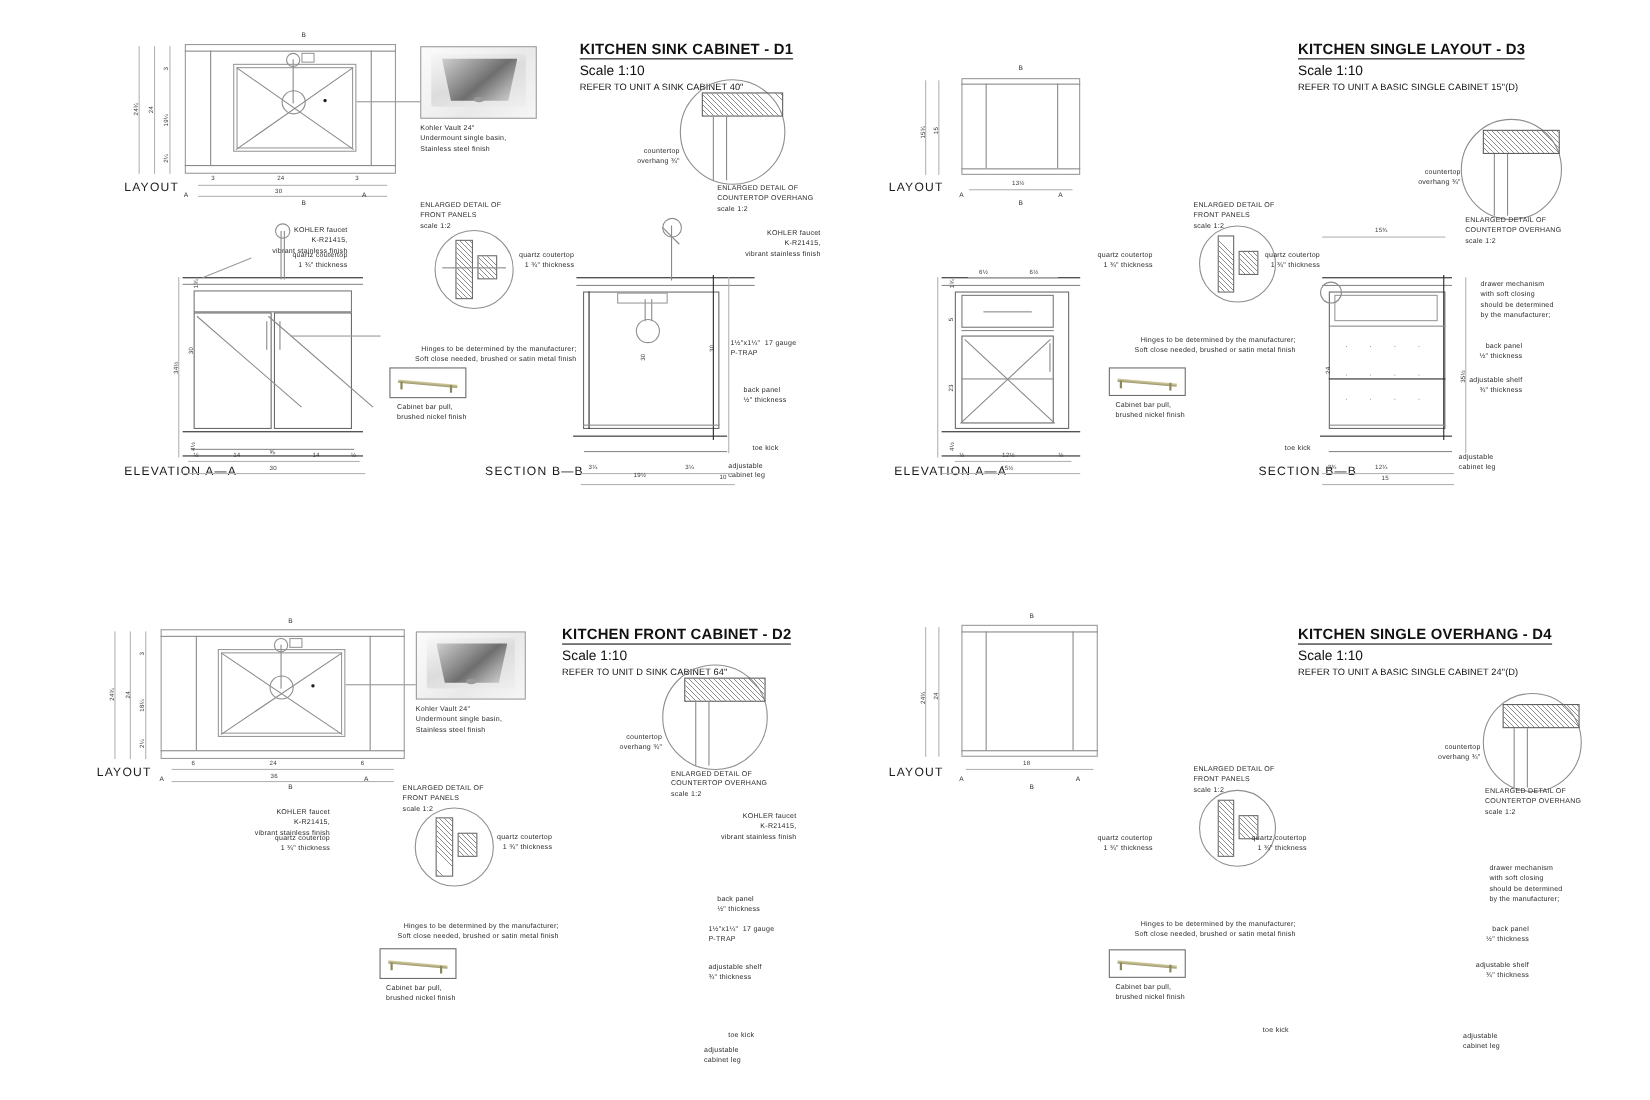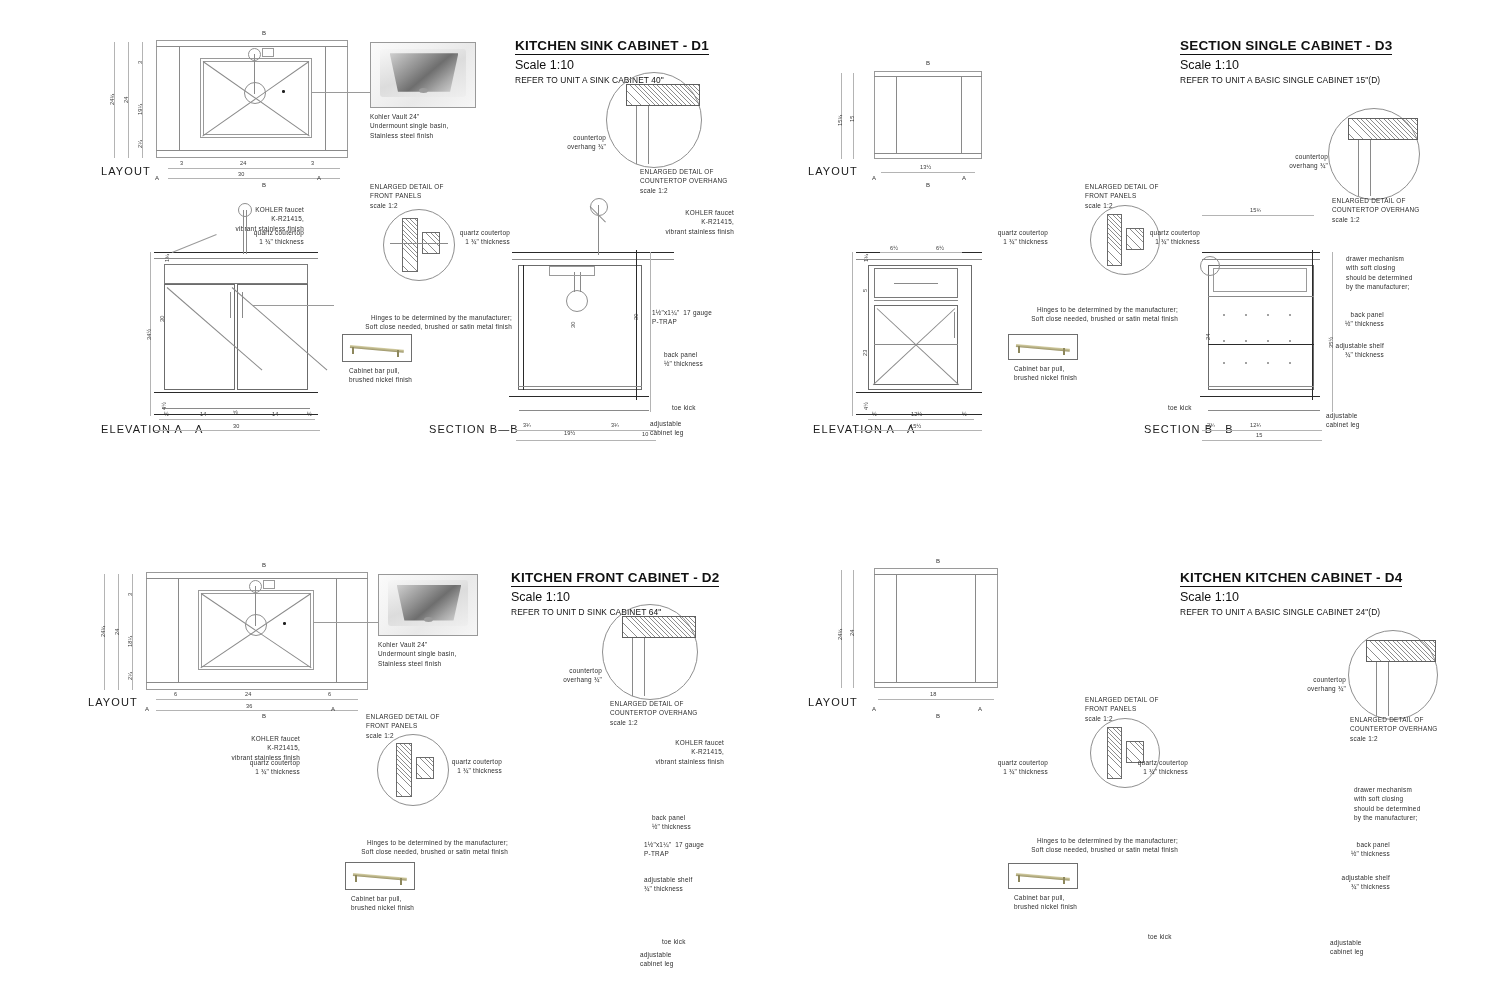--- a/index.html
+++ b/index.html
@@ -7,21 +7,21 @@
   html, body {
     margin: 0; padding: 0;
     width: 1500px; height: 1000px;
     background: #ffffff;
     font-family: "Liberation Sans", sans-serif;
     overflow: hidden;
   }
   #sheet { position: relative; width: 1500px; height: 1000px; background: #fff; }
 
   .quad { position: absolute; width: 750px; height: 500px; }
-  #q-d1 { left: 4px;   top: 0; }
+  #q-d1 { left: 16px;   top: 0; }
   #q-d3 { left: 750px; top: 0; }
   #q-d2 { left: 0;   top: 500px; }
   #q-d4 { left: 750px; top: 500px; }
 
   
   .titleblock { position: absolute; }
   .tb-title {
     font-size: 13.5px; font-weight: bold; color: #111;
     letter-spacing: .2px; white-space: nowrap;
     border-bottom: 1.3px solid #111; padding-bottom: 1px; display: inline-block;
@@ -273,21 +273,21 @@
     <div class="ln hl xthin" style="left:512px; top:430px; width:140px;"></div>
     <div class="ln hl xthin" style="left:512px; top:440px; width:140px;"></div>
     <div class="dim" style="left:519px; top:422px;">3¼</div>
     <div class="dim" style="left:560px; top:430px;">19½</div>
     <div class="dim" style="left:607px; top:422px;">3¼</div>
     <div class="dim" style="left:638px; top:431px;">10</div>
   </div>
 
   <div class="quad" id="q-d3">
     <div class="titleblock" style="left:430px; top:36px;">
-      <div class="tb-title">SECTION SINGLE CABINET - D3</div>
+      <div class="tb-title">KITCHEN SINGLE LAYOUT - D3</div>
       <div class="tb-scale">Scale 1:10</div>
       <div class="tb-ref">REFER TO UNIT A BASIC SINGLE CABINET 15"(D)</div>
     </div>
 
     <div class="big-lbl" style="left:58px; top:165px;">LAYOUT</div>
     <div class="box thinb" style="left:124px; top:71px; width:108px; height:88px;"></div>
     <div class="ln hl thin" style="left:124px; top:76px; width:108px;"></div>
     <div class="ln hl thin" style="left:124px; top:153px; width:108px;"></div>
     <div class="ln vl thin" style="left:146px; top:76px; height:77px;"></div>
     <div class="ln vl thin" style="left:211px; top:76px; height:77px;"></div>
@@ -496,21 +496,21 @@
     <div class="note" style="left:644px; top:375px;">adjustable shelf
 ¾" thickness</div>
     <div class="note" style="left:662px; top:437px;">toe kick</div>
     <div class="note" style="left:640px; top:450px;">adjustable
 cabinet leg</div>
 
   </div>
 
   <div class="quad" id="q-d4">
     <div class="titleblock" style="left:430px; top:68px;">
-      <div class="tb-title">KITCHEN KITCHEN CABINET - D4</div>
+      <div class="tb-title">KITCHEN SINGLE OVERHANG - D4</div>
       <div class="tb-scale">Scale 1:10</div>
       <div class="tb-ref">REFER TO UNIT A BASIC SINGLE CABINET 24"(D)</div>
     </div>
 
     <div class="big-lbl" style="left:58px; top:196px;">LAYOUT</div>
     <div class="box thinb" style="left:124px; top:68px; width:124px; height:120px;"></div>
     <div class="ln hl thin" style="left:124px; top:74px; width:124px;"></div>
     <div class="ln hl thin" style="left:124px; top:182px; width:124px;"></div>
     <div class="ln vl thin" style="left:146px; top:74px; height:108px;"></div>
     <div class="ln vl thin" style="left:225px; top:74px; height:108px;"></div>

